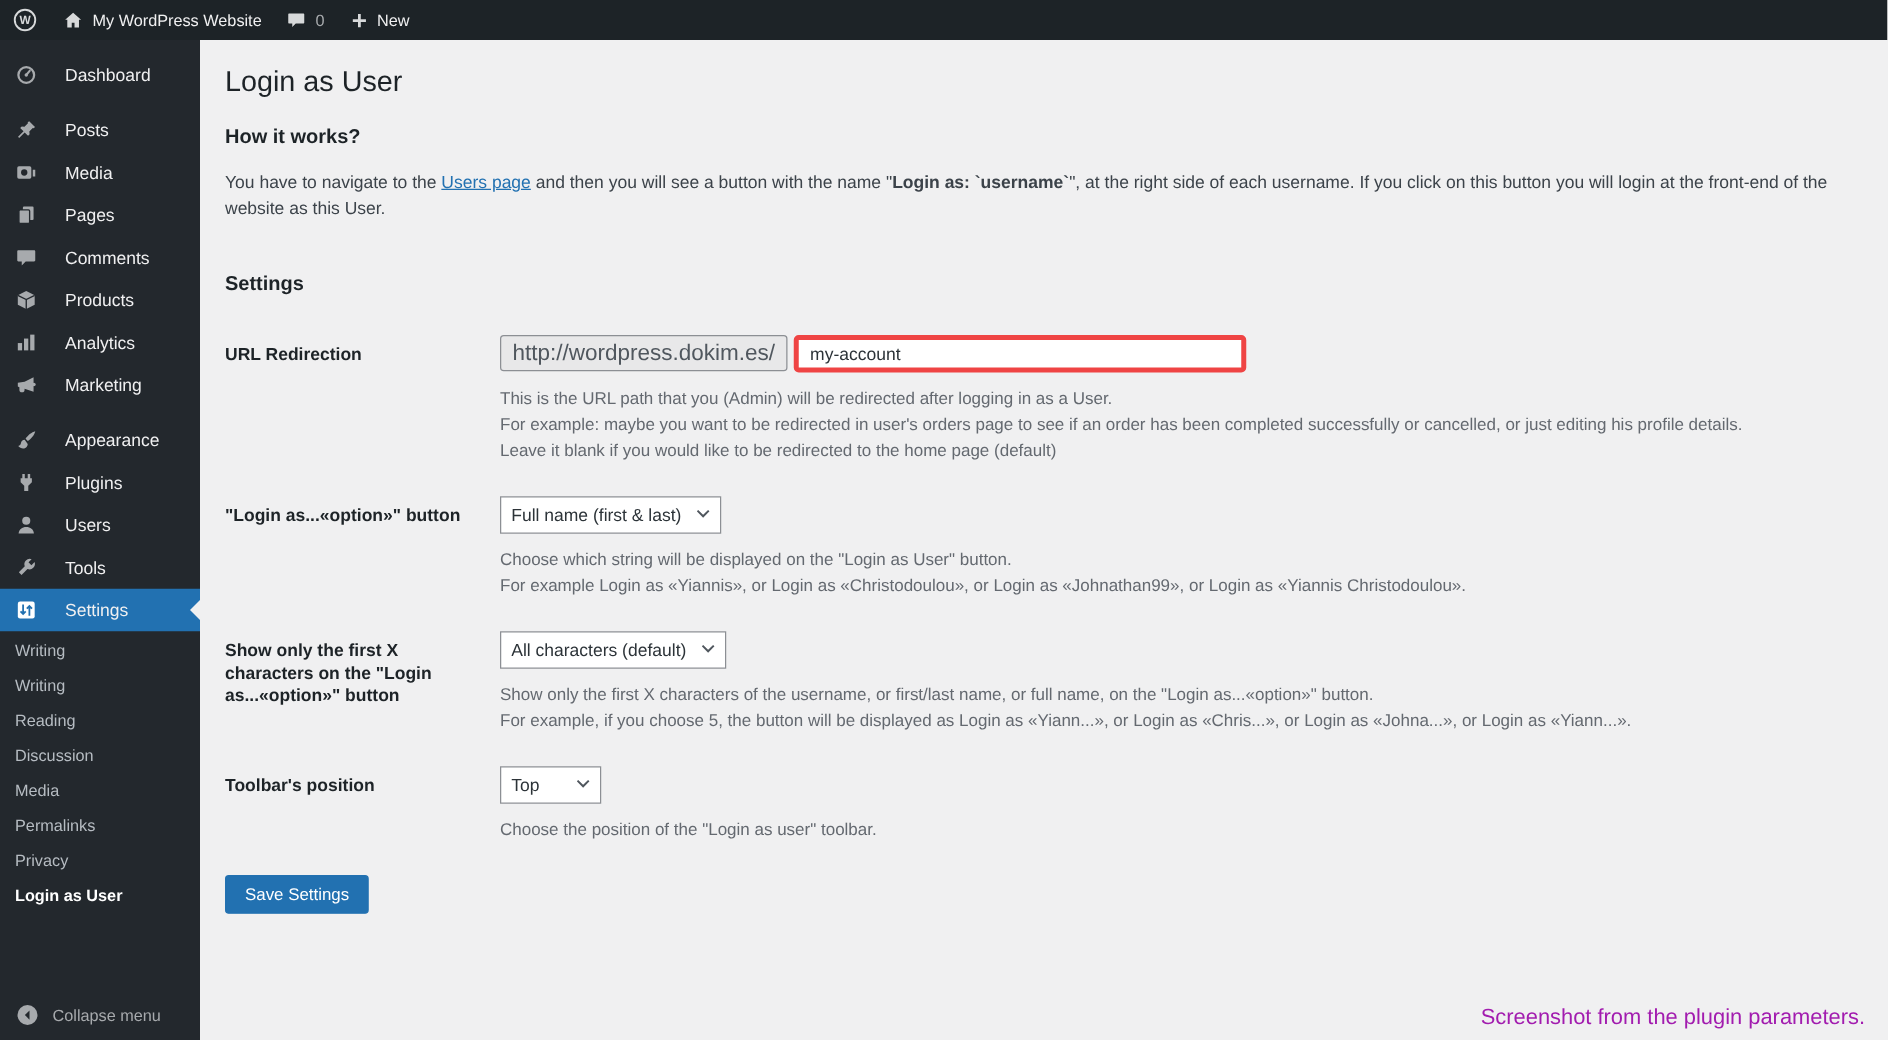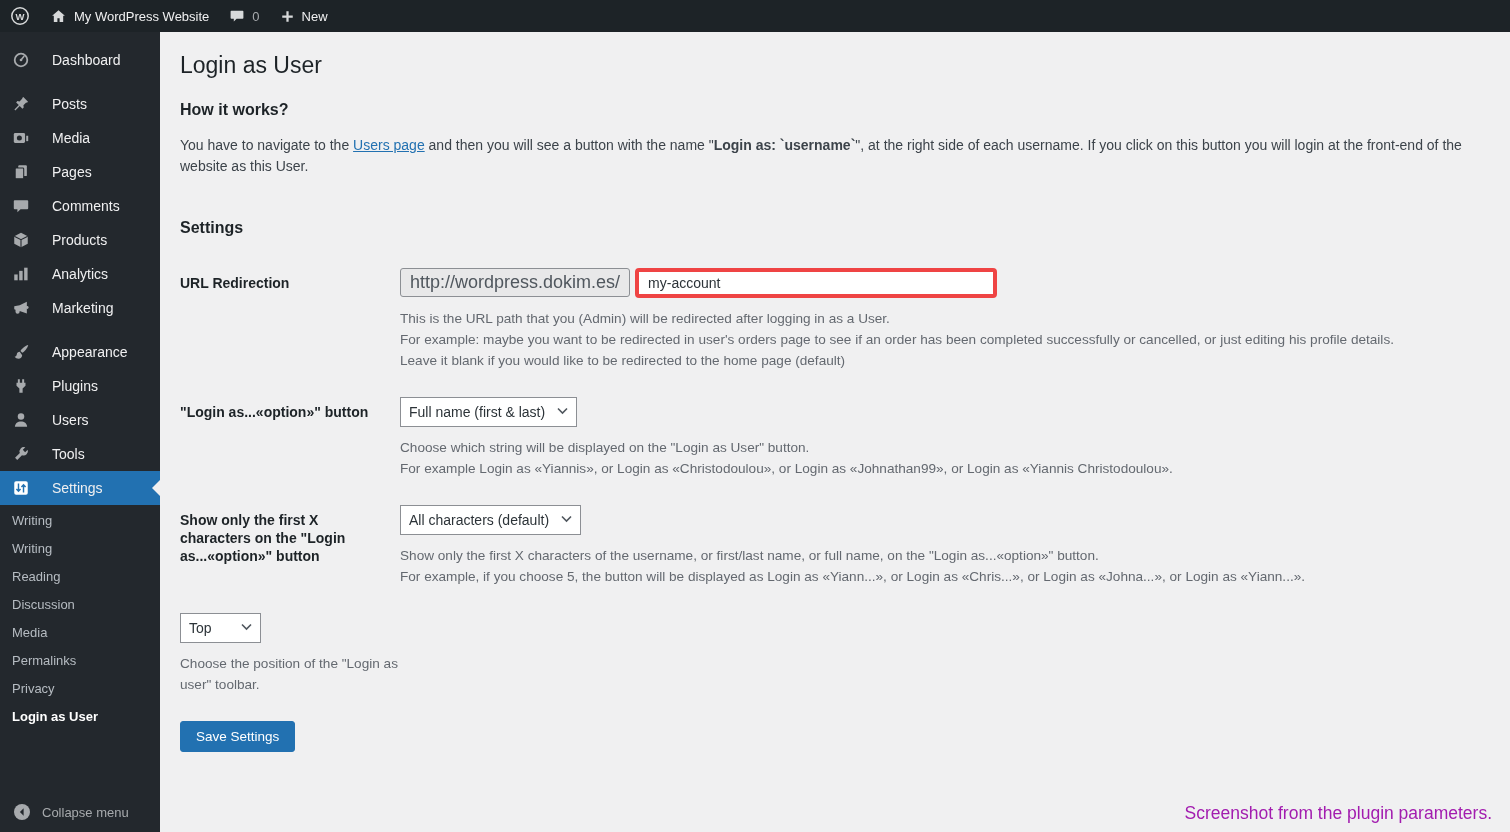--- a/index.html
+++ b/index.html
@@ -334,20 +334,21 @@
         </span>
         <div class="desc">
           <p>Show only the first X characters of the username, or first/last name, or full name, on the "Login as...«option»" button.</p>
           <p>For example, if you choose 5, the button will be displayed as Login as «Yiann...», or Login as «Chris...», or Login as «Johna...», or Login as «Yiann...».</p>
         </div>
       </div>
     </div>
 
     
     <div class="row">
+      <div class="row-label">Toolbar's position</div>
       <div class="control">
         <span class="select-wrap">
           <select class="wp-select" style="min-width:81px">
             <option>Top</option>
           </select>
           <span class="chevron">
             <svg width="11" height="8" viewBox="0 0 11 8">
                 <path d="M1 1.5l4.5 4.5L10 1.5" fill="none" stroke="currentColor" stroke-width="1.6"></path>
               </svg>
           </span>

